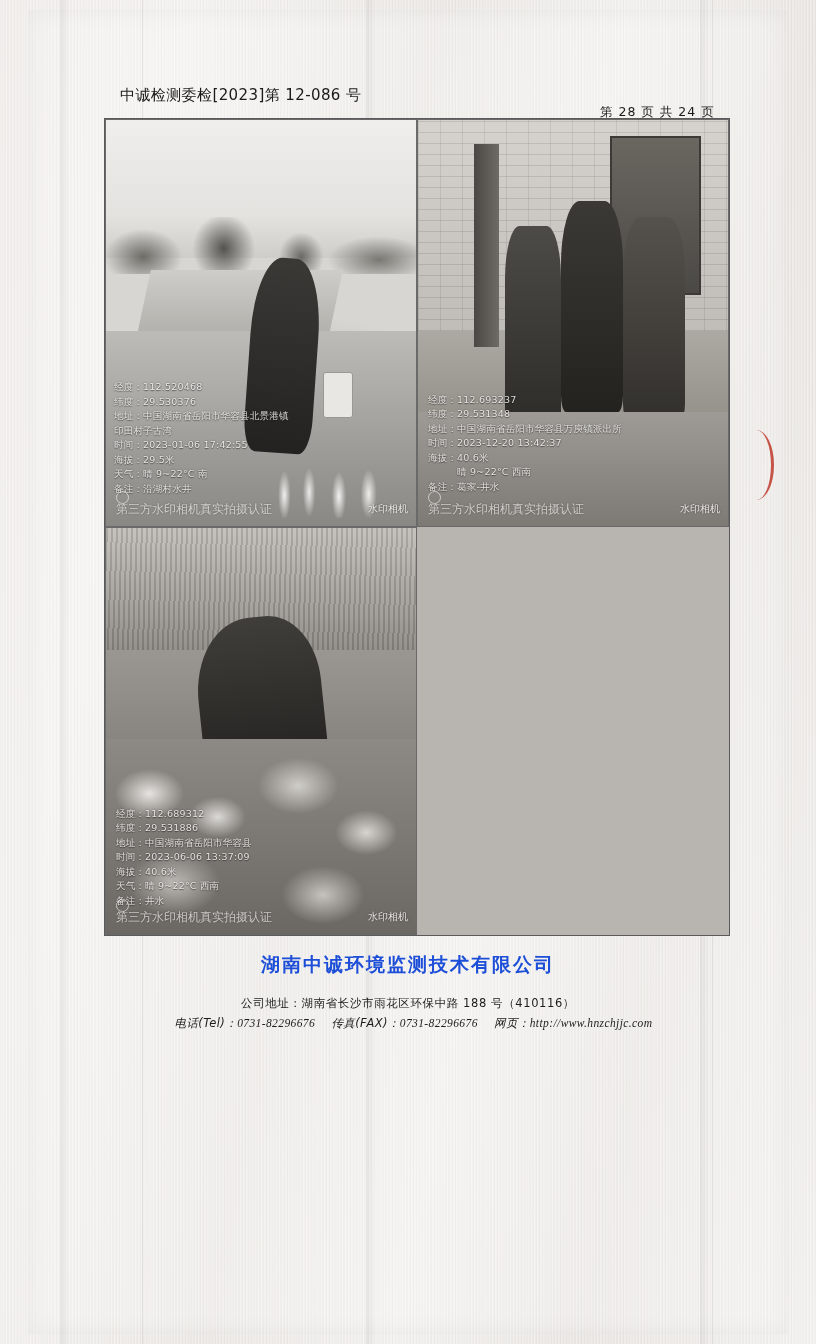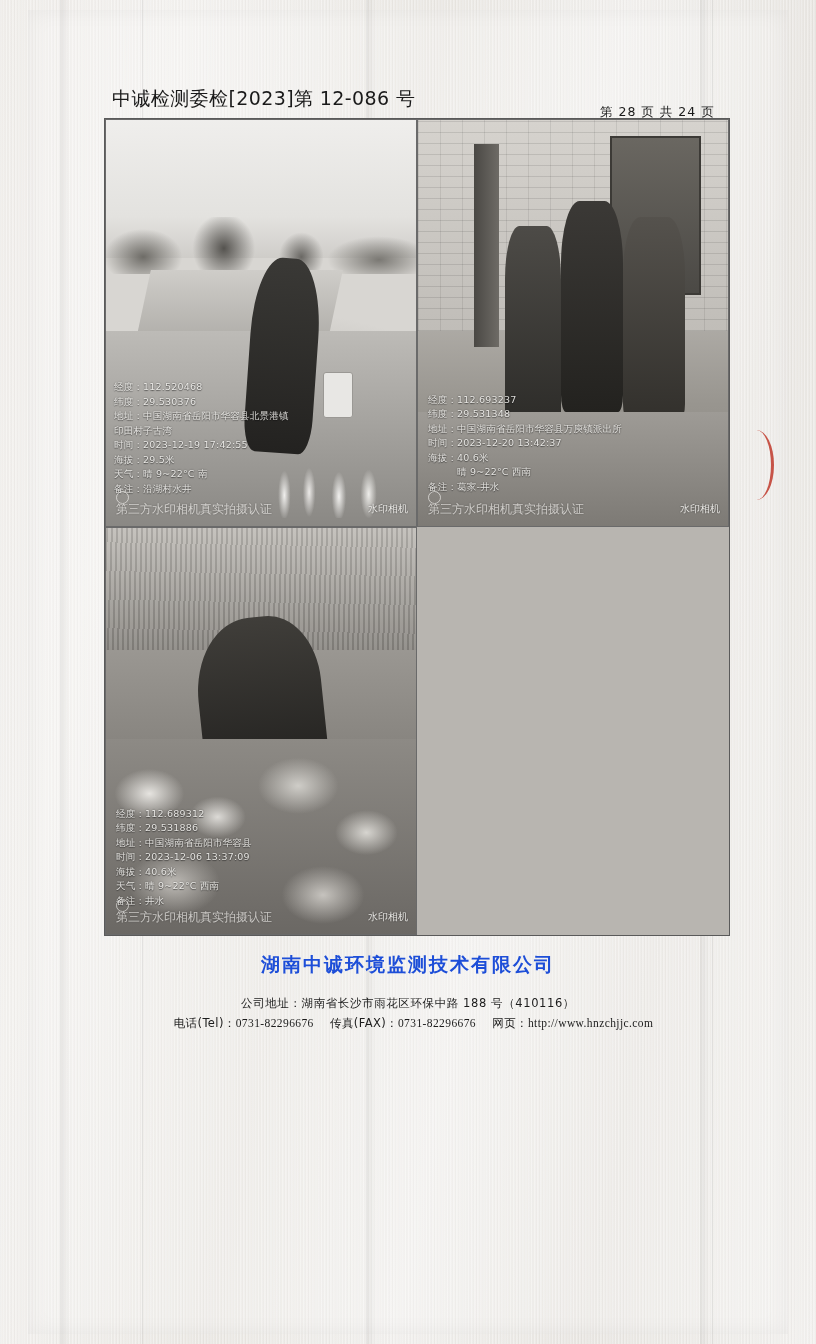--- a/index.html
+++ b/index.html
@@ -27,22 +27,22 @@
     box-shadow:0 0 22px rgba(0,0,0,0.05) inset;
   }
   .vband{
     position:absolute;top:0;bottom:0;width:10px;
     background:linear-gradient(90deg,rgba(0,0,0,0.06),rgba(0,0,0,0.0));
     pointer-events:none;
   }
 
   
   .hdr-left{
-    position:absolute;left:112px;top:86px;
-    font-size:19px;letter-spacing:0.4px;
+    position:absolute;left:120px;top:86px;
+    font-size:15px;letter-spacing:0.4px;
     font-family:"DejaVu Sans", sans-serif;
     white-space:nowrap;
   }
   .hdr-right{
     position:absolute;left:600px;top:104px;
     font-size:12.5px;letter-spacing:1px;
     font-family:"DejaVu Sans", sans-serif;
     white-space:nowrap;
   }
 
@@ -182,21 +182,21 @@
     color:#1d4ed8;
   }
   .addr{
     position:absolute;left:0;right:0;top:996px;
     text-align:center;font-size:11.5px;letter-spacing:0.6px;
     font-family:"DejaVu Sans", sans-serif;color:#1c1c1c;
   }
   .contact{
     position:absolute;left:11px;right:0;top:1016px;
     text-align:center;font-size:11.5px;letter-spacing:0.4px;
-    font-family:"DejaVu Sans", sans-serif;color:#1c1c1c;
+    font-family:"DejaVu Sans", sans-serif;color:#1c1c1c;font-style:italic;
   }
   .contact .lbl{font-family:"DejaVu Sans", sans-serif;}
   .contact .mono{font-family:"Liberation Serif", serif;}
 
   
   .redmark{
     position:absolute;right:42px;top:430px;width:26px;height:70px;
     border-right:3px solid #c0392b;
     border-radius:0 60% 60% 0 / 0 50% 50% 0;
     opacity:0.85;
@@ -228,21 +228,21 @@
         <div class="canal"></div>
       <div class="path"></div>
         <div class="person"></div>
         <div class="bucket"></div>
         <div class="bottles"></div>
     </div>
     <div class="wm wm-1">经度：112.520468
 纬度：29.530376
 地址：中国湖南省岳阳市华容县北景港镇
 印田村子古湾
-时间：2023-12-19 17:42:55
+时间：2023-01-06 17:42:55
 海拔：29.5米
 天气：晴 9~22°C 南
 备注：沿湖村水井</div>
     <div class="wm-logo"></div>
     <div class="wm-foot">第三方水印相机真实拍摄认证</div>
     <div class="wm-brand">水印相机</div>
   </div>
 
   <div class="cell c2">
     <div class="p2">
@@ -268,21 +268,21 @@
 
   <div class="cell c3">
     <div class="p3">
       <div class="grass"></div>
         <div class="man"></div>
         <div class="rocks"></div>
     </div>
     <div class="wm wm-3">经度：112.689312
 纬度：29.531886
 地址：中国湖南省岳阳市华容县
-时间：2023-12-06 13:37:09
+时间：2023-06-06 13:37:09
 海拔：40.6米
 天气：晴 9~22°C 西南
 备注：井水</div>
     <div class="wm-logo"></div>
     <div class="wm-foot">第三方水印相机真实拍摄认证</div>
     <div class="wm-brand">水印相机</div>
   </div>
 
   <div class="cell empty"></div>
 </div>

